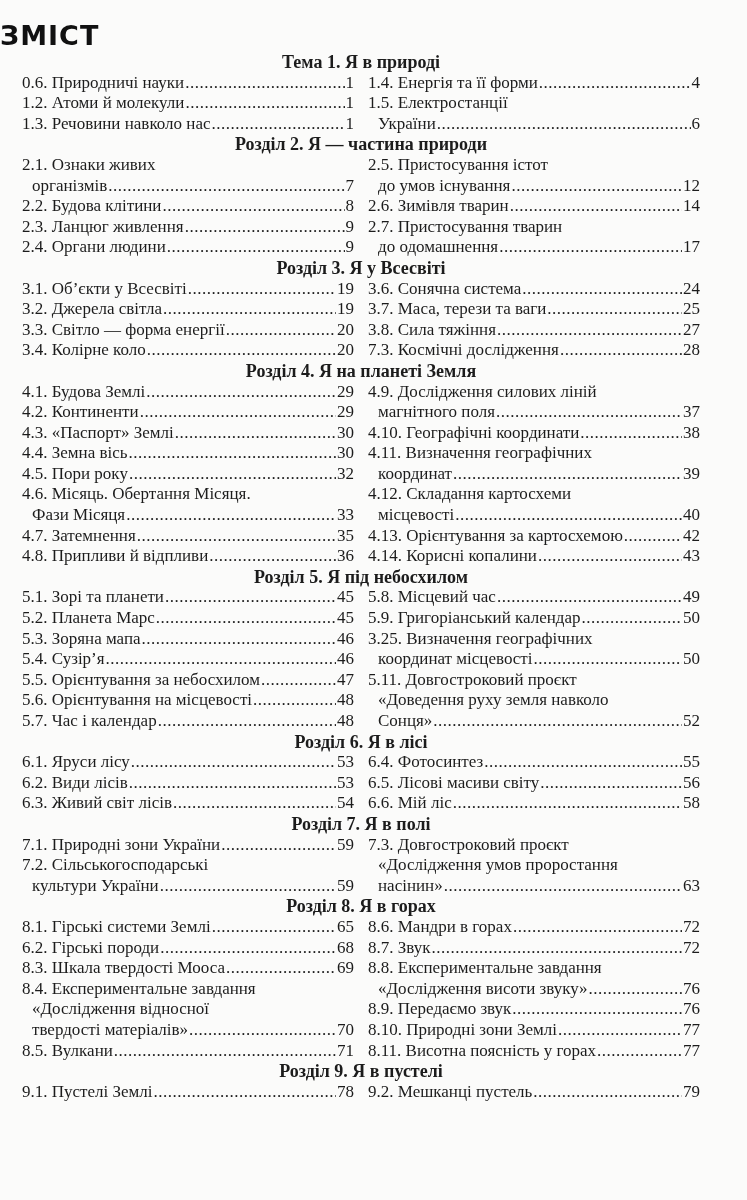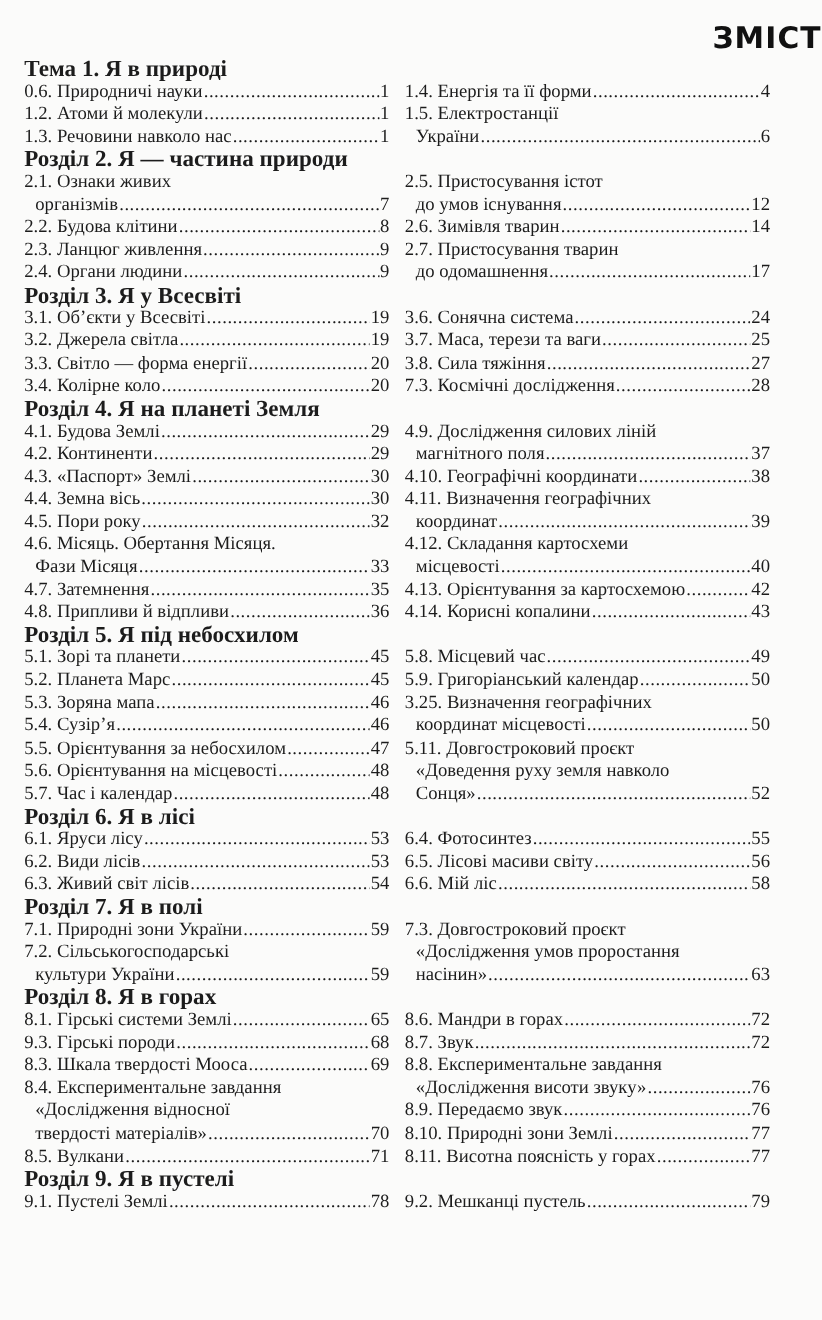--- a/index.html
+++ b/index.html
@@ -1,22 +1,22 @@
 <!DOCTYPE html>
 <html><head>
 <meta charset="utf-8">
 <style>
   html, body { margin: 0; padding: 0; background: #fbfbfa; }
   body { width: 747px; height: 1200px; overflow: hidden; position: relative; }
   .page { position: absolute; left: 0; top: 0; width: 747px; height: 1200px; color: #1c1c1c; }
-  .title { position: absolute; top: 20px; left: 0; width: 747px; text-align: right;
+  .title { position: absolute; top: 20px; left: 0; width: 747px; text-align: left;
     font-family: "DejaVu Sans", sans-serif; font-weight: bold; font-size: 27px; letter-spacing: 1px; color: #111; }
   .content { position: absolute; top: 52px; left: 22px; width: 678px;
     font-family: "Liberation Serif", serif; font-size: 17px; }
-  .section-head { height: 20.6px; line-height: 20.6px; font-weight: bold; font-size: 21px; }
+  .section-head { height: 20.6px; line-height: 20.6px; text-align: center; font-weight: bold; font-size: 18px; }
   .cols { display: flex; justify-content: space-between; }
   .col { width: 332px; }
   .col.right { width: 332px; }
   .line { height: 20.6px; line-height: 20.6px; display: flex; align-items: baseline; white-space: nowrap; overflow: hidden; }
   .line .txt { flex: 0 0 auto; }
   .line .indent { padding-left: 10px; }
   .line .dots { flex: 1 1 auto; overflow: hidden; margin: 0 1px; }
   .line .dots::after { content: "........................................................................................................................"; letter-spacing: 0.5px; }
   .line .pg { flex: 0 0 auto; }
 </style>
@@ -418,21 +418,21 @@
       <div class="section">
         <div class="section-head">Розділ 8. Я в горах</div>
         <div class="cols">
           <div class="col left">
             <div class="line">
               <span class="txt">8.1. Гірські системи Землі</span>
               <span class="dots"></span>
               <span class="pg">65</span>
             </div>
             <div class="line">
-              <span class="txt">9.3. Гірські породи</span>
+              <span class="txt">6.2. Гірські породи</span>
               <span class="dots"></span>
               <span class="pg">68</span>
             </div>
             <div class="line">
               <span class="txt">8.3. Шкала твердості Мооса</span>
               <span class="dots"></span>
               <span class="pg">69</span>
             </div>
             <div class="line nodots">
               <span class="txt">8.4. Експериментальне завдання</span>

